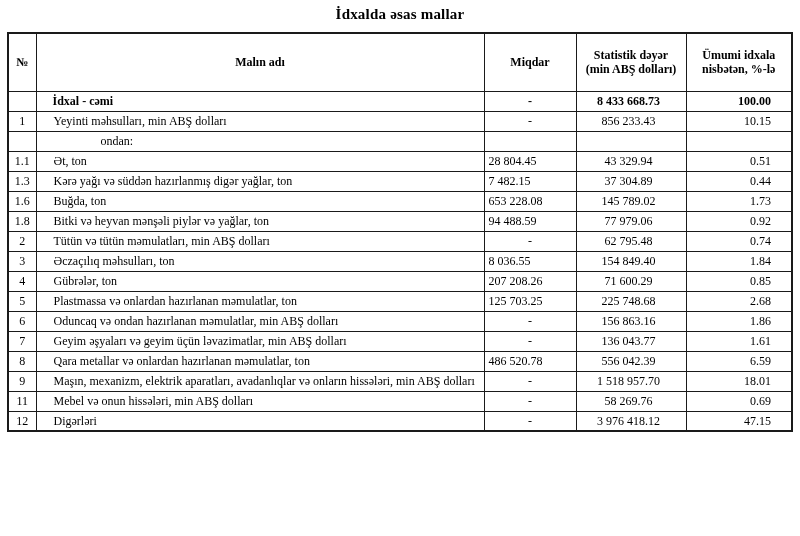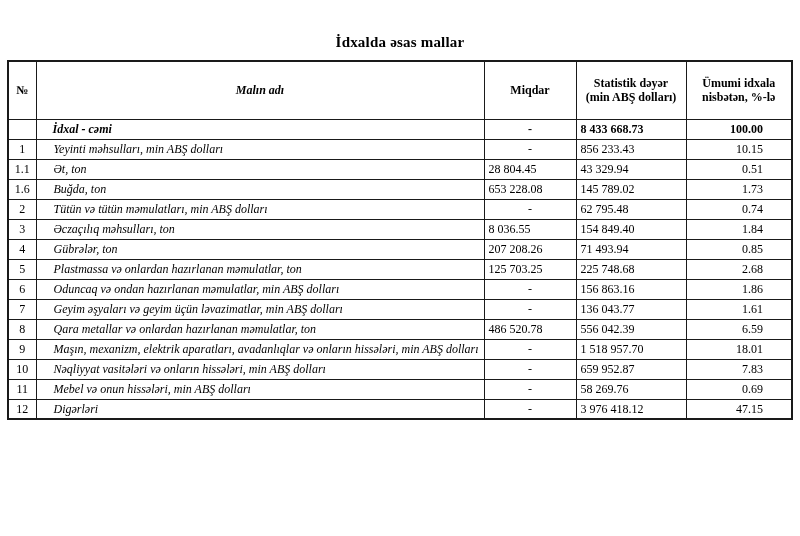--- a/index.html
+++ b/index.html
@@ -8,21 +8,20 @@
     padding: 0;
     background: #ffffff;
     width: 800px;
     font-family: "Liberation Serif", "DejaVu Serif", serif;
     color: #000;
   }
   .page {
     width: 800px;
     height: 508px;
     overflow: hidden;
-    margin-top: 28px;
   }
   .title {
     margin: 6px 0 9px 0;
     text-align: center;
     font-size: 15px;
     font-weight: bold;
     letter-spacing: 0.2px;
   }
   table.data-table {
     border-collapse: collapse;
@@ -46,28 +45,28 @@
     height: 58px;
     padding: 2px 4px;
     white-space: normal;
   }
   .data-table tbody td {
     height: 20px;
     padding: 0 4px;
     vertical-align: middle;
   }
   .col-no    { width: 28px;  text-align: center; }
-  .col-name  { width: 448px; text-align: left; font-style: italic; }
+  .col-name  { width: 448px; text-align: left; }
   .col-qty   { width: 92px;  text-align: left; }
-  .col-value { width: 110px; text-align: left; }
+  .col-value { width: 110px; text-align: center; }
   .col-pct   { width: 106px; text-align: right; }
   .data-table tbody td.col-name  { padding-left: 17px; }
   .data-table tbody td.col-qty   { padding-right: 12px; }
   .data-table tbody td.col-value { padding-right: 9px; }
-  .data-table tbody td.col-pct   { padding-right: 28px; }
+  .data-table tbody td.col-pct   { padding-right: 20px; }
   .data-table tbody td.dash {
     text-align: center;
     padding-right: 4px;
   }
   tr.bold td { font-weight: bold; }
   tr.bold td.col-name { padding-left: 16px; }
   tr.group td.col-name { padding-left: 64px; }
 </style>
 </head>
 <body>
@@ -100,53 +99,74 @@
           <td class="col-value">8 433 668.73</td>
           <td class="col-pct">100.00</td>
         </tr>
         <tr>
           <td class="col-no">1</td>
           <td class="col-name">Yeyinti məhsulları, min ABŞ dolları</td>
           <td class="col-qty dash">-</td>
           <td class="col-value">856 233.43</td>
           <td class="col-pct">10.15</td>
         </tr>
+        <tr class="group">
+          <td class="col-no"></td>
+          <td class="col-name">ondan:</td>
+          <td class="col-qty"></td>
+          <td class="col-value"></td>
+          <td class="col-pct"></td>
+        </tr>
         <tr>
           <td class="col-no">1.1</td>
           <td class="col-name">Ət, ton</td>
           <td class="col-qty">28 804.45</td>
           <td class="col-value">43 329.94</td>
           <td class="col-pct">0.51</td>
         </tr>
         <tr>
+          <td class="col-no">1.3</td>
+          <td class="col-name">Kərə yağı və süddən hazırlanmış digər yağlar, ton</td>
+          <td class="col-qty">7 482.15</td>
+          <td class="col-value">37 304.89</td>
+          <td class="col-pct">0.44</td>
+        </tr>
+        <tr>
           <td class="col-no">1.6</td>
           <td class="col-name">Buğda, ton</td>
           <td class="col-qty">653 228.08</td>
           <td class="col-value">145 789.02</td>
           <td class="col-pct">1.73</td>
         </tr>
         <tr>
+          <td class="col-no">1.8</td>
+          <td class="col-name">Bitki və heyvan mənşəli piylər və yağlar, ton</td>
+          <td class="col-qty">94 488.59</td>
+          <td class="col-value">77 979.06</td>
+          <td class="col-pct">0.92</td>
+        </tr>
+        <tr>
           <td class="col-no">2</td>
           <td class="col-name">Tütün və tütün məmulatları, min ABŞ dolları</td>
           <td class="col-qty dash">-</td>
           <td class="col-value">62 795.48</td>
           <td class="col-pct">0.74</td>
         </tr>
         <tr>
           <td class="col-no">3</td>
           <td class="col-name">Əczaçılıq məhsulları, ton</td>
           <td class="col-qty">8 036.55</td>
           <td class="col-value">154 849.40</td>
           <td class="col-pct">1.84</td>
         </tr>
         <tr>
           <td class="col-no">4</td>
           <td class="col-name">Gübrələr, ton</td>
           <td class="col-qty">207 208.26</td>
-          <td class="col-value">71 493.94</td>
+          <td class="col-value">71 600.29</td>
           <td class="col-pct">0.85</td>
         </tr>
         <tr>
           <td class="col-no">5</td>
           <td class="col-name">Plastmassa və onlardan hazırlanan məmulatlar, ton</td>
           <td class="col-qty">125 703.25</td>
           <td class="col-value">225 748.68</td>
           <td class="col-pct">2.68</td>
         </tr>
         <tr>
@@ -171,27 +191,20 @@
           <td class="col-pct">6.59</td>
         </tr>
         <tr>
           <td class="col-no">9</td>
           <td class="col-name">Maşın, mexanizm, elektrik aparatları, avadanlıqlar və onların hissələri, min ABŞ dolları</td>
           <td class="col-qty dash">-</td>
           <td class="col-value">1 518 957.70</td>
           <td class="col-pct">18.01</td>
         </tr>
         <tr>
-          <td class="col-no">10</td>
-          <td class="col-name">Nəqliyyat vasitələri və onların hissələri, min ABŞ dolları</td>
-          <td class="col-qty dash">-</td>
-          <td class="col-value">659 952.87</td>
-          <td class="col-pct">7.83</td>
-        </tr>
-        <tr>
           <td class="col-no">11</td>
           <td class="col-name">Mebel və onun hissələri, min ABŞ dolları</td>
           <td class="col-qty dash">-</td>
           <td class="col-value">58 269.76</td>
           <td class="col-pct">0.69</td>
         </tr>
         <tr>
           <td class="col-no">12</td>
           <td class="col-name">Digərləri</td>
           <td class="col-qty dash">-</td>

